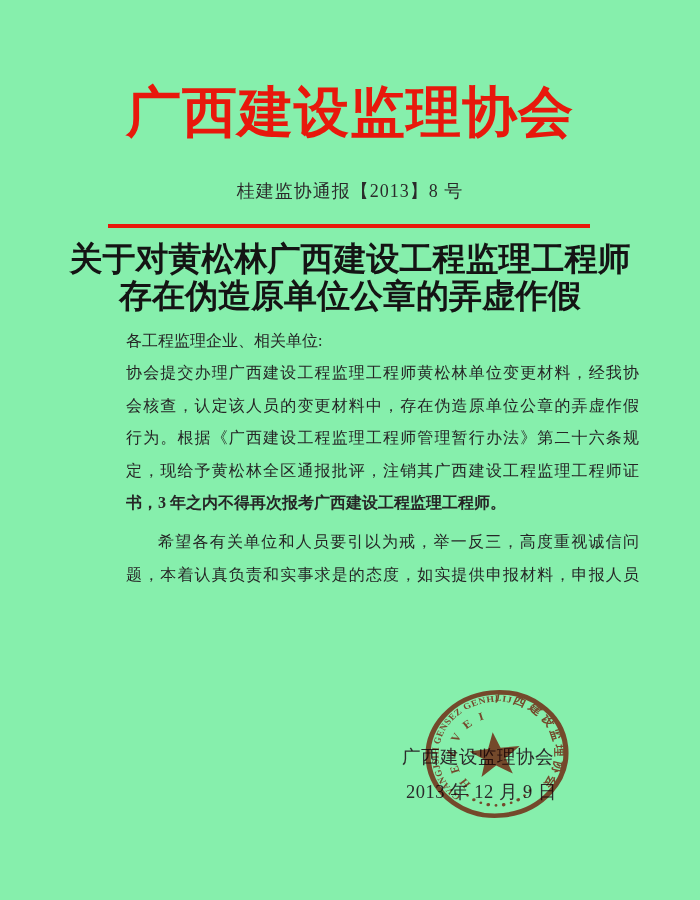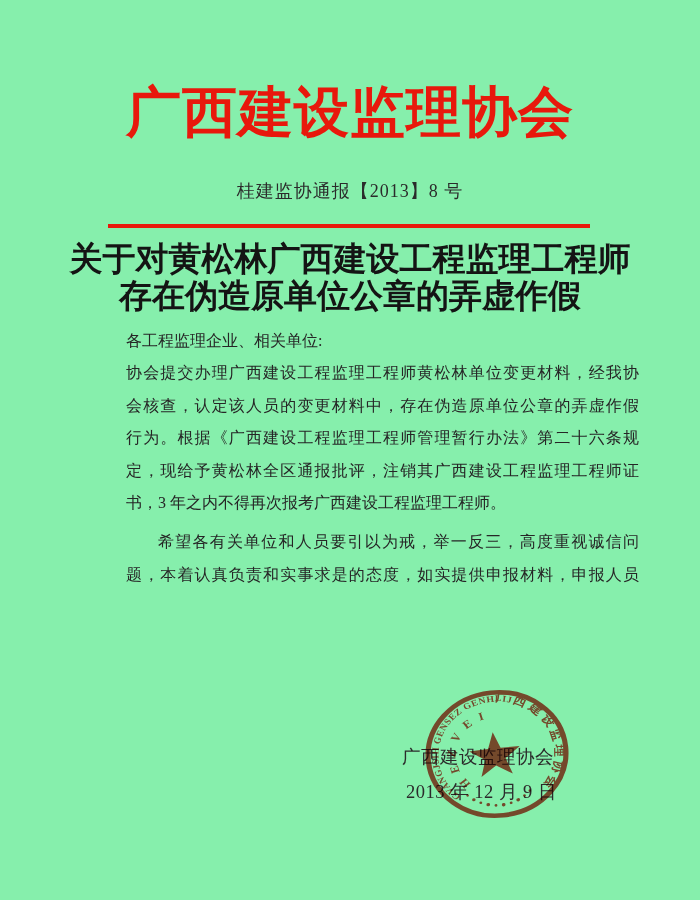--- a/index.html
+++ b/index.html
@@ -39,21 +39,21 @@
   }
   .body-text {
     position:absolute; left:94px; top:325px; width:513px;
     font-size:16px; color:#262626;margin-left:32px;
   }
   .bline {
     height:32.4px; line-height:32.4px;
     overflow:hidden;
     text-align:justify; text-align-last:justify;
   }
-  .bline.end   { text-align-last:left; }
+  .bline.end   { text-align-last:left;font-weight:bold; }
   .bline.indent{ text-indent:2em; }
   .salutation  { text-align-last:left; }
   .para2 { margin-top:7px; }
   .sign-org {
     position:absolute; left:402px; top:744px;
     font-size:18.5px; letter-spacing:0.5px; color:#2b2b2b;
     white-space:nowrap;
   }
   .sign-date {
     position:absolute; left:406px; top:779px;

